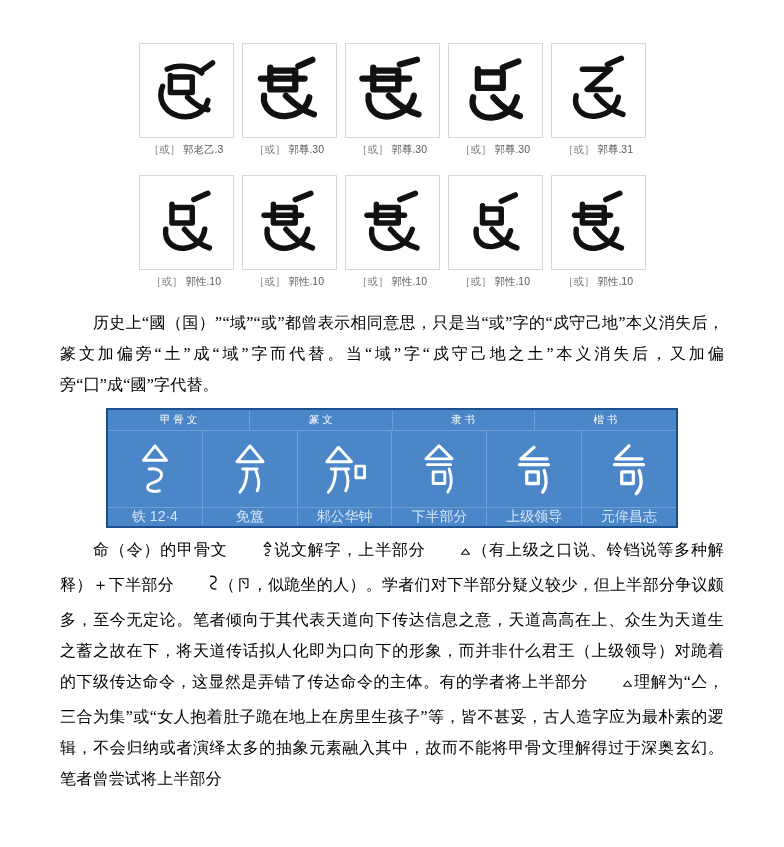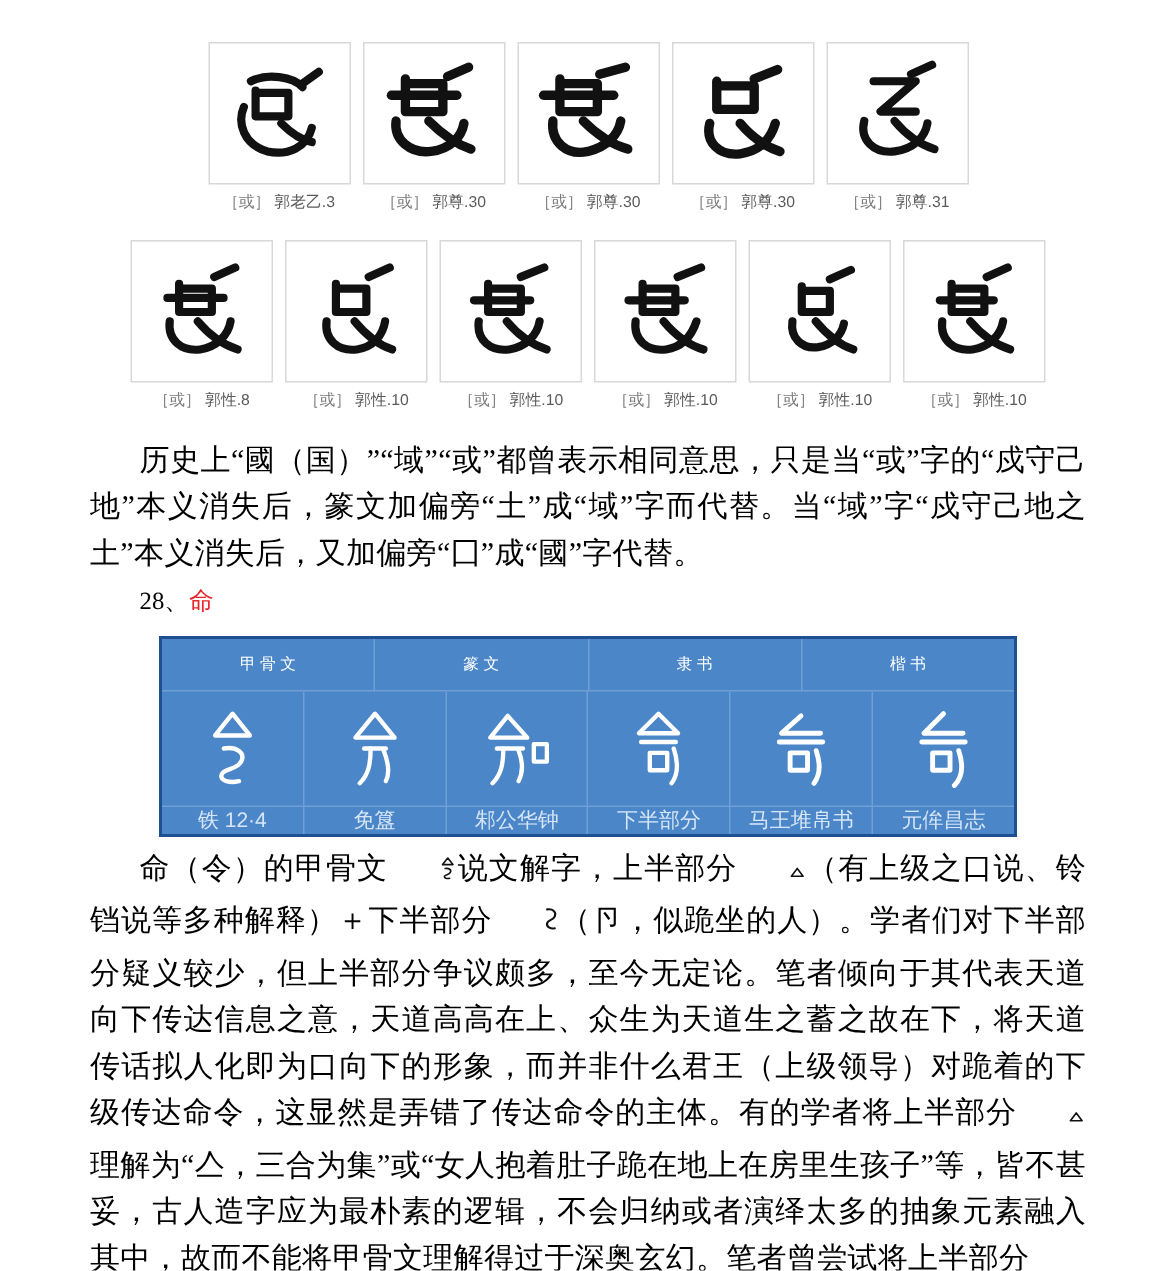--- a/index.html
+++ b/index.html
@@ -21,21 +21,21 @@
     box-sizing: border-box;
     padding: 0 60px;
   }
 
   
   .glyph-grid {
     display: flex;
     justify-content: center;
     gap: 8px;
   }
-  .grid-row-1 { padding-top: 28px; }
+  .grid-row-1 { padding-top: 43px; }
   .grid-row-2 { padding-top: 18px; }
 
   .glyph-cell {
     width: 95px;
   }
   .glyph-box {
     width: 95px;
     height: 95px;
     border: 1px solid #d8d8d8;
     box-sizing: border-box;
@@ -51,21 +51,21 @@
     text-align: center;
     font-size: 10.5px;
     color: #5a5a5a;
     font-family: "Liberation Sans", sans-serif;
     white-space: nowrap;
   }
   .glyph-caption .brk { color: #7a7a7a; }
 
   
   .para {
-    font-size: 20px;
+    font-size: 16px;
     line-height: 31px;
     text-align: justify;
     text-justify: inter-ideograph;
     margin: 0;
     letter-spacing: 0.2px;
   }
   .para.indent { text-indent: 33px; }
   .p-hist { margin-top: 18px; }
   .red { color: #e8262a; }
 
@@ -81,21 +81,21 @@
     margin: 8px auto 0 auto;
     width: 572px;
     border: 2px solid #1d4f91;
     background: #4a86c8;
     box-sizing: border-box;
   }
   .evo-row {
     display: flex;
   }
   .evo-head {
-    height: 35px;
+    height: 21px;
   }
   .evo-head .evo-cell {
     color: #ffffff;
     font-size: 10.5px;
     font-family: "Liberation Sans", sans-serif;
     display: flex;
     align-items: center;
     justify-content: center;
     border-bottom: 1px solid #6f9fd4;
   }
@@ -205,34 +205,20 @@
           </g>
         </svg>
       </div>
       <div class="glyph-caption"><span class="brk">［或］</span> <span>郭尊.31</span></div>
     </div>
 
   </div>
 
   <div class="glyph-grid grid-row-2">
 
-    <div class="glyph-cell">
-      <div class="glyph-box">
-        <svg width="78" height="78" viewBox="0 0 100 100">
-          <g fill="none" stroke="#111" stroke-width="7" stroke-linecap="round" stroke-linejoin="round">
-            <path d="M30 26 L30 50 L58 50 L58 30 L30 30"></path>
-            <path d="M20 38 L68 38"></path>
-            <path d="M22 58 C20 74 32 84 48 82 C62 80 72 70 74 58"></path>
-            <path d="M46 58 C56 70 68 78 80 82"></path>
-            <path d="M60 20 L78 12"></path>
-          </g>
-        </svg>
-      </div>
-      <div class="glyph-caption"><span class="brk">［或］</span> <span>郭性.8</span></div>
-    </div>
 
     <div class="glyph-cell">
       <div class="glyph-box">
         <svg width="78" height="78" viewBox="0 0 100 100">
           <g fill="none" stroke="#111" stroke-width="7" stroke-linecap="round" stroke-linejoin="round">
             <path d="M32 26 L32 50 L58 50 L58 30 L32 30"></path>
             <path d="M24 58 C22 74 34 84 50 82 C64 80 72 70 74 58"></path>
             <path d="M48 58 C58 70 68 78 80 82"></path>
             <path d="M60 20 L78 12"></path>
           </g>
@@ -297,21 +283,20 @@
           </g>
         </svg>
       </div>
       <div class="glyph-caption"><span class="brk">［或］</span> <span>郭性.10</span></div>
     </div>
 
   </div>
 
   <p class="para indent p-hist">历史上“國（国）”“域”“或”都曾表示相同意思，只是当“或”字的“戍守己地”本义消失后，篆文加偏旁“土”成“域”字而代替。当“域”字“戍守己地之土”本义消失后，又加偏旁“囗”成“國”字代替。</p>
 
-  <div class="heading"><span>28、</span><span class="red">命</span></div>
 
 
   <div class="evo-table">
 
     <div class="evo-row evo-head">
       <div class="evo-cell">甲 骨 文</div>
       <div class="evo-cell">篆 文</div>
       <div class="evo-cell">隶 书</div>
       <div class="evo-cell">楷 书</div>
     </div>
@@ -376,21 +361,21 @@
           </g>
         </svg>
       </div>
     </div>
 
     <div class="evo-row evo-foot">
       <div class="evo-cell">铁 12·4</div>
       <div class="evo-cell">免簋</div>
       <div class="evo-cell">邾公华钟</div>
       <div class="evo-cell">下半部分</div>
-      <div class="evo-cell">马王堆帛书</div>
+      <div class="evo-cell">上级领导</div>
       <div class="evo-cell">元侔昌志</div>
     </div>
 
   </div>
 
   <p class="para indent" style="margin-top:6px"><span>命（令）的甲骨文</span><span class="inline-glyph"><svg width="13" height="20" viewBox="0 0 60 80">
           <g fill="none" stroke="#111" stroke-width="5" stroke-linecap="round" stroke-linejoin="round">
             <path d="M30 8 L14 28 L46 28 Z"></path>
             <path d="M22 40 C34 38 42 44 38 52 C34 60 22 58 20 64 C18 70 28 72 36 70"></path>
           </g>

